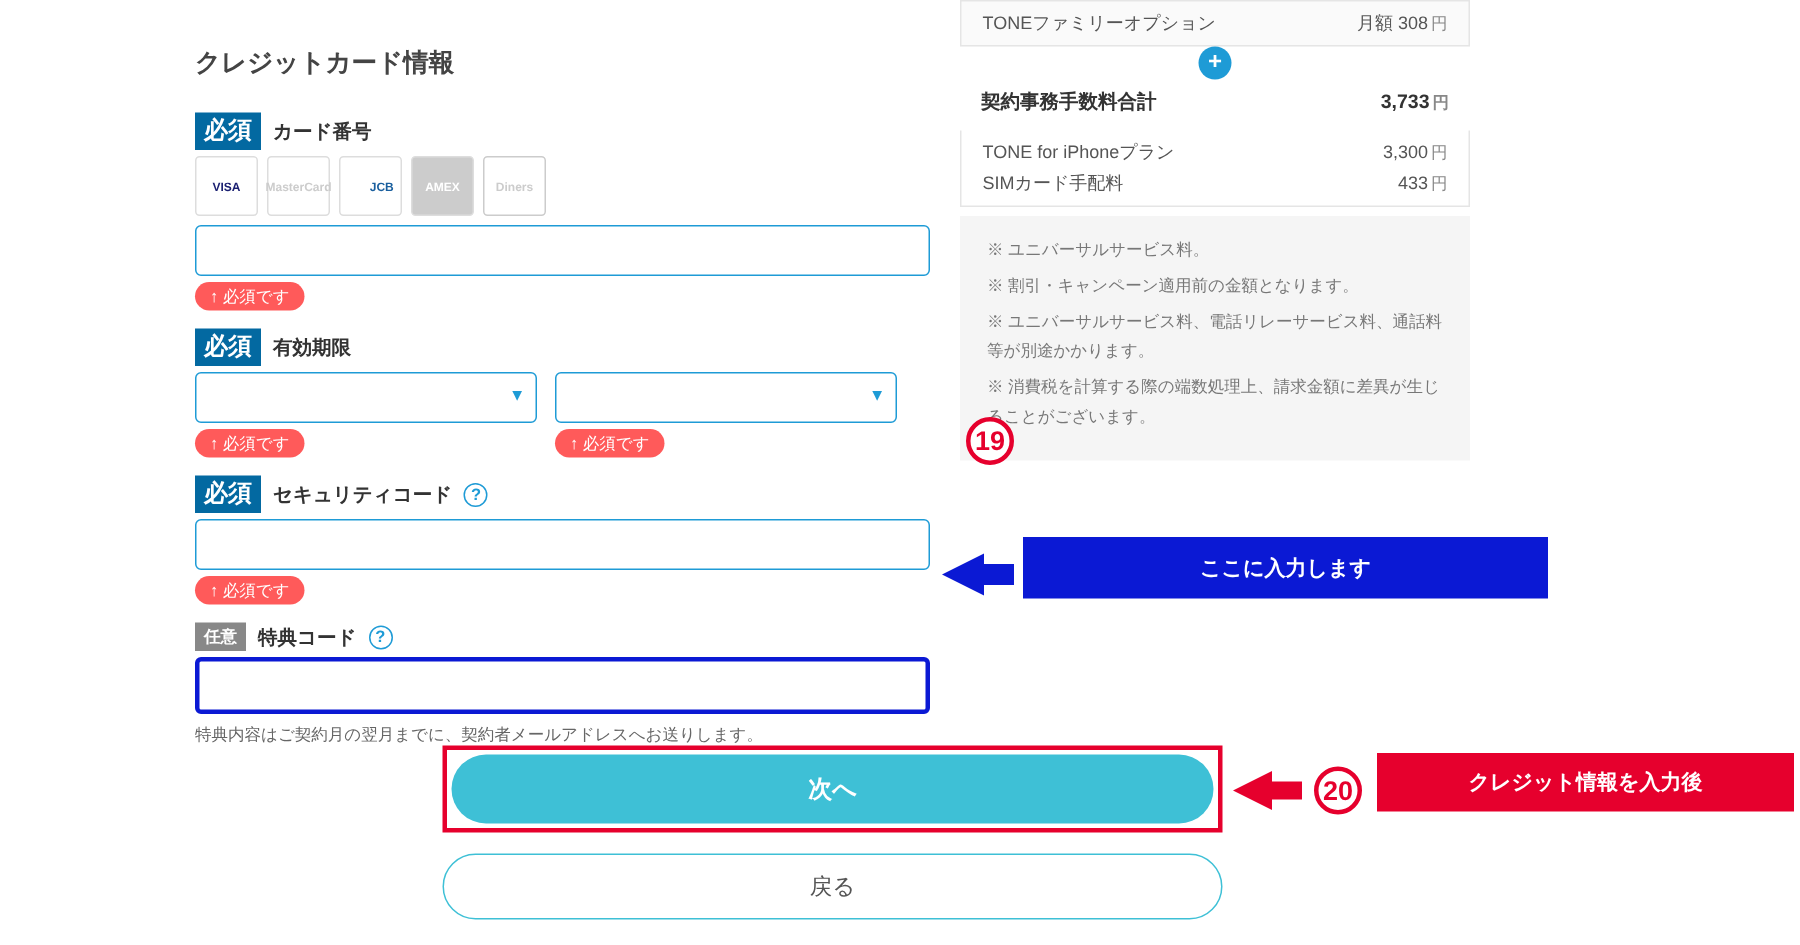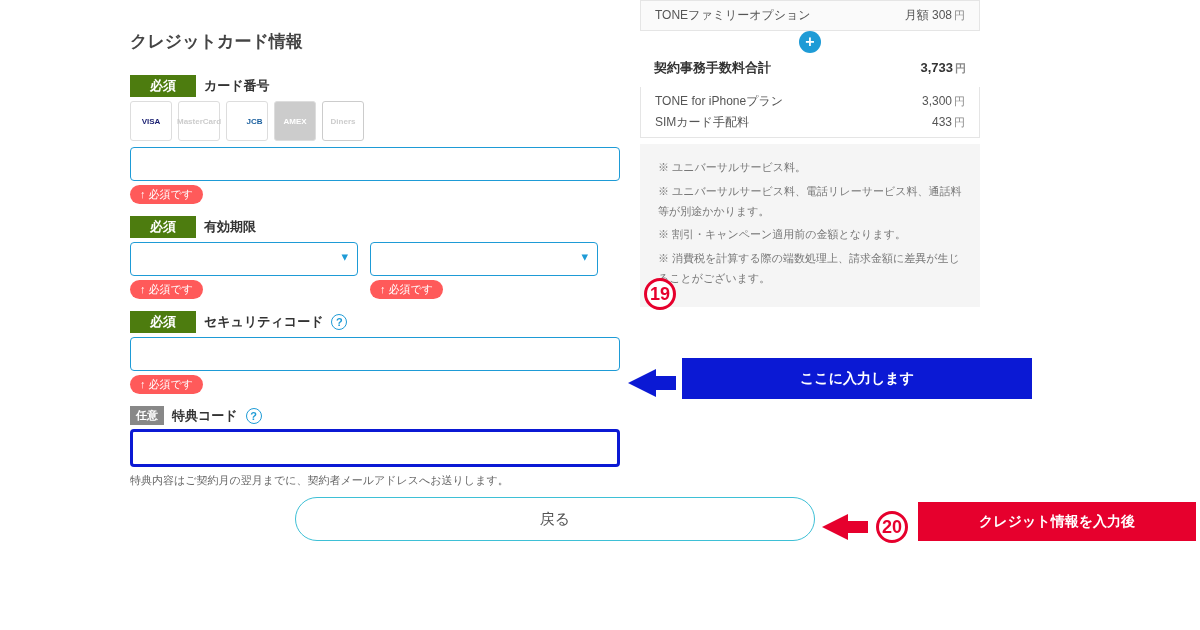--- a/index.html
+++ b/index.html
@@ -1,21 +1,21 @@
 <!DOCTYPE html>
 <html><head>
 <meta charset="utf-8">
 <style>
 * { box-sizing: border-box; margin: 0; padding: 0; }
 body { font-family: "Hiragino Sans", "Meiryo", sans-serif; background: #fff; width: 1200px; height: 630px; position: relative; color: #333; font-size: 13px; }
 .left-panel { position: absolute; left: 130px; top: 30px; width: 490px; }
 .section-title { font-size: 17px; font-weight: bold; color: #444; margin-bottom: 22px; }
 .field-row { margin-bottom: 6px; }
 .label-line { display: flex; align-items: center; gap: 8px; margin-bottom: 4px; }
-.req-badge { background: #4d7c0f; color: #fff; font-size: 13px; padding: 2px 20px; font-weight: bold; }
+.req-badge { background: #0369a1; color: #fff; font-size: 16px; padding: 2px 6px; font-weight: bold; }
 .opt-badge { background: #888; color: #fff; font-size: 11px; padding: 2px 6px; font-weight: bold; }
 .field-label { font-size: 13px; font-weight: bold; color: #333; }
 .help-icon { display: inline-flex; width: 16px; height: 16px; border: 1.5px solid #1e9bd6; border-radius: 50%; color: #1e9bd6; font-size: 11px; align-items: center; justify-content: center; font-weight: bold; }
 .card-logos { display: flex; gap: 6px; margin: 4px 0 6px 0; }
 .card-logo { width: 42px; height: 40px; border: 1px solid #ddd; border-radius: 3px; display: flex; align-items: center; justify-content: center; font-size: 8px; font-weight: bold; }
 .visa { color: #1a1f71; }
 .mc { color: #ccc; }
 .jcb { color: #1a5f9e; padding-left: 15px; }
 .amex { background: #ccc; color: #fff; }
 .diners { color: #ccc; border-color: #ccc; }
@@ -131,34 +131,37 @@
       <span>TONE for iPhoneプラン</span>
       <span><span>3,300</span><span class="yen">円</span></span>
     </div>
     <div class="price-line">
       <span>SIMカード手配料</span>
       <span><span>433</span><span class="yen">円</span></span>
     </div>
   </div>
   <div class="notes">
     <div>※ ユニバーサルサービス料。</div>
+    <div>※ 割引・キャンペーン適用前の金額となります。</div>
     <div>※ ユニバーサルサービス料、電話リレーサービス料、通話料等が別途かかります。</div>
-    <div>※ 割引・キャンペーン適用前の金額となります。</div>
     <div>※ 消費税を計算する際の端数処理上、請求金額に差異が生じることがございます。</div>
   </div>
 </div>
 
 <div class="step-badge badge-19">19</div>
 <div class="step-badge badge-20">20</div>
 
 <div class="arrow-blue"></div>
 <div class="callout-blue">
   <div>ここに入力します</div>
 </div>
 
 <div class="arrow-red"></div>
 <div class="callout-red">
   <div>クレジット情報を入力後</div>
 </div>
 
 <div class="buttons-area">
+  <div class="btn-next-wrap">
+    <button class="btn-next">次へ</button>
+  </div>
   <button class="btn-back">戻る</button>
 </div>
 
 </body></html>

